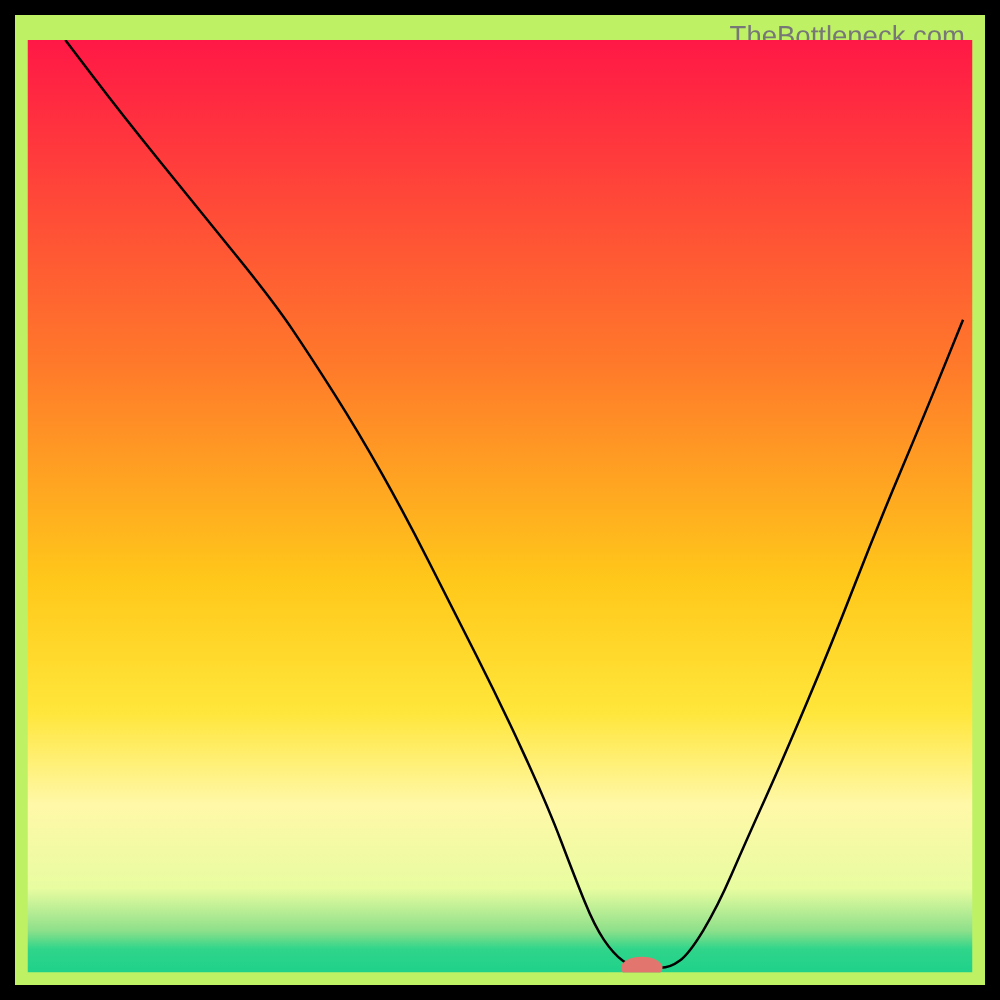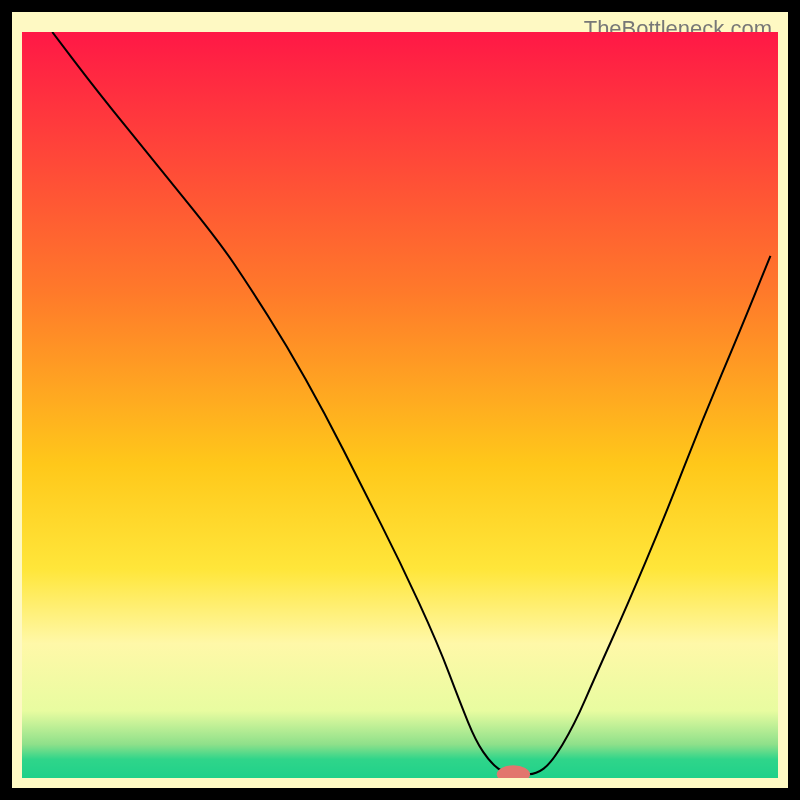--- a/index.html
+++ b/index.html
@@ -10,21 +10,21 @@
     background: #000;
     overflow: hidden;
     font-family: Arial, Helvetica, sans-serif;
   }
   .frame {
     position: absolute;
     left: 12px;
     top: 12px;
     width: 776px;
     height: 776px;
-    background: #fef9c3;
+    background: #bef264;
   }
   .plot {
     position: absolute;
     left: 10px;
     top: 20px;
     width: 756px;
     height: 746px;
   }
   .watermark {
     position: absolute;

